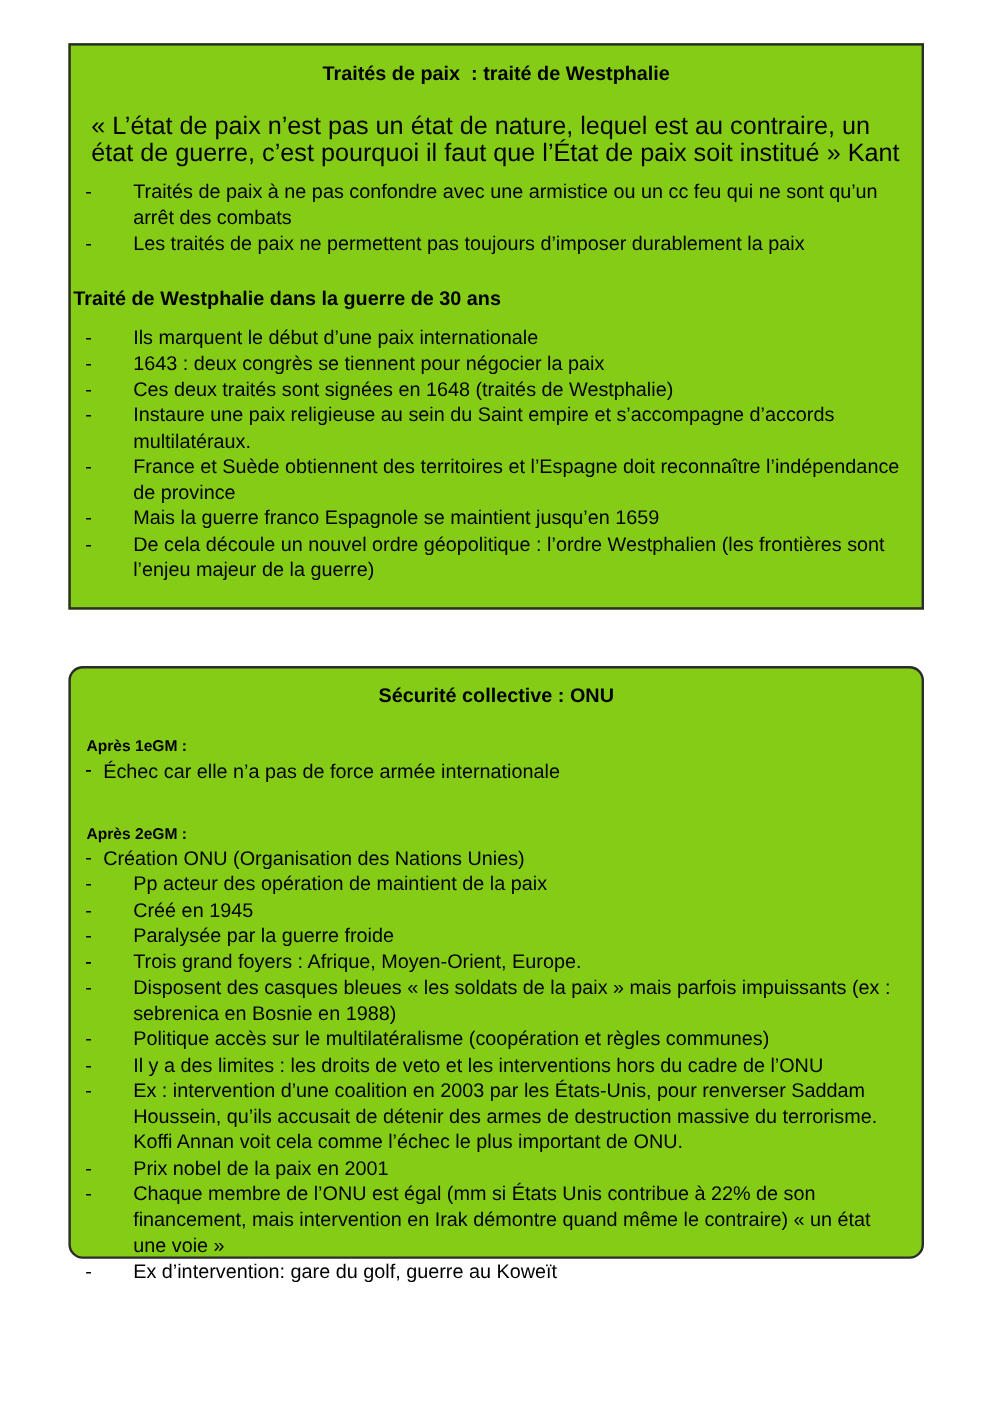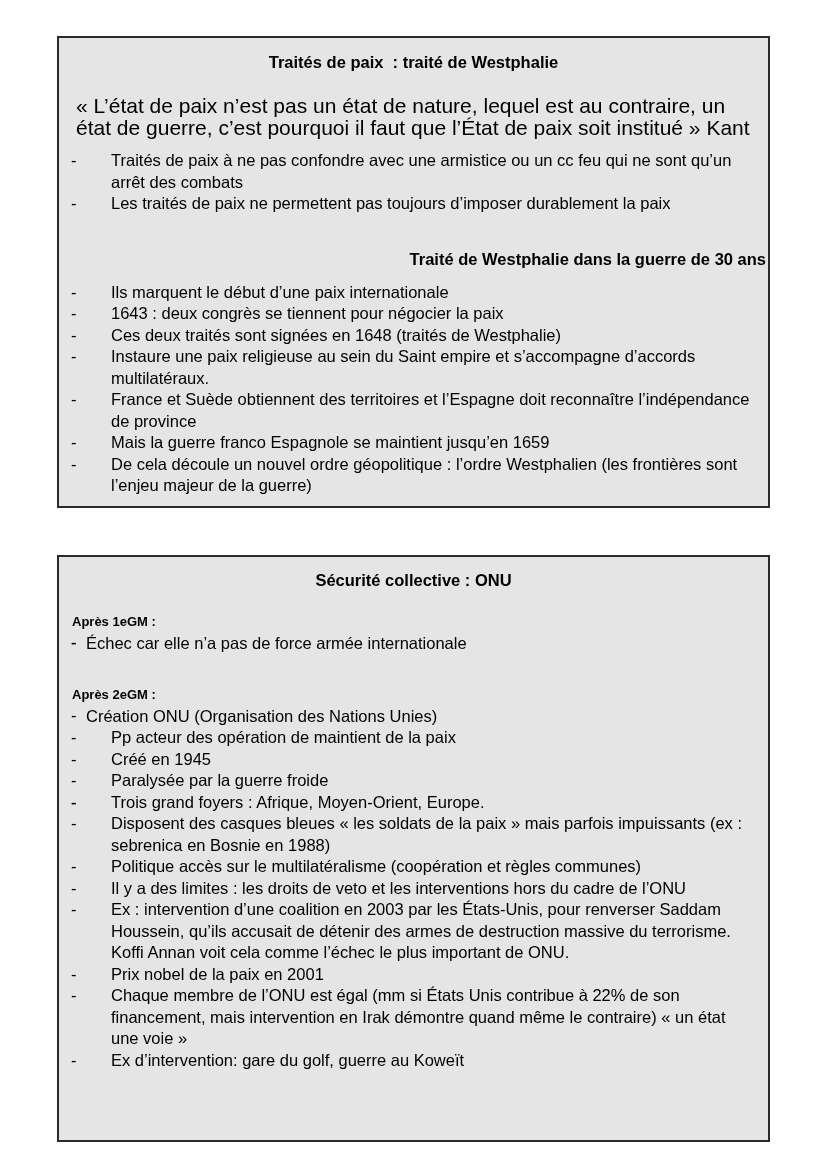--- a/index.html
+++ b/index.html
@@ -22,50 +22,51 @@
     height: 1171px;
     overflow: hidden;
   }
 
   .note-box {
     position: absolute;
     left: 57px;
     width: 713px;
     box-sizing: border-box;
     border: 2px solid #2b2b2b;
-    background: #e5e5e5;
+    background: #84cc16;
   }
 
   #box-westphalie {
     top: 36px;
     height: 472px;
   }
 
   #box-onu {
     top: 555px;
-    height: 587px;
+    height: 494px;
+    border-radius: 12px;
   }
 
   .box-title {
     text-align: center;
     font-weight: bold;
     font-size: 16.5px;
     line-height: 21px;
     white-space: pre;
   }
 
   #box-westphalie .box-title.main { margin-top: 14px; }
   #box-onu .box-title.main { margin-top: 13px; }
 
   .section-title {
-    text-align: right;
+    text-align: left;
     font-weight: bold;
     font-size: 16.5px;
     line-height: 21px;
-    margin-top: 34px;
+    margin-top: 24px;
     margin-bottom: 8px;
   }
 
   .para {
     font-size: 21px;
     line-height: 21.5px;
     margin: 0;
     padding: 0 12px 0 15px;
   }
 

